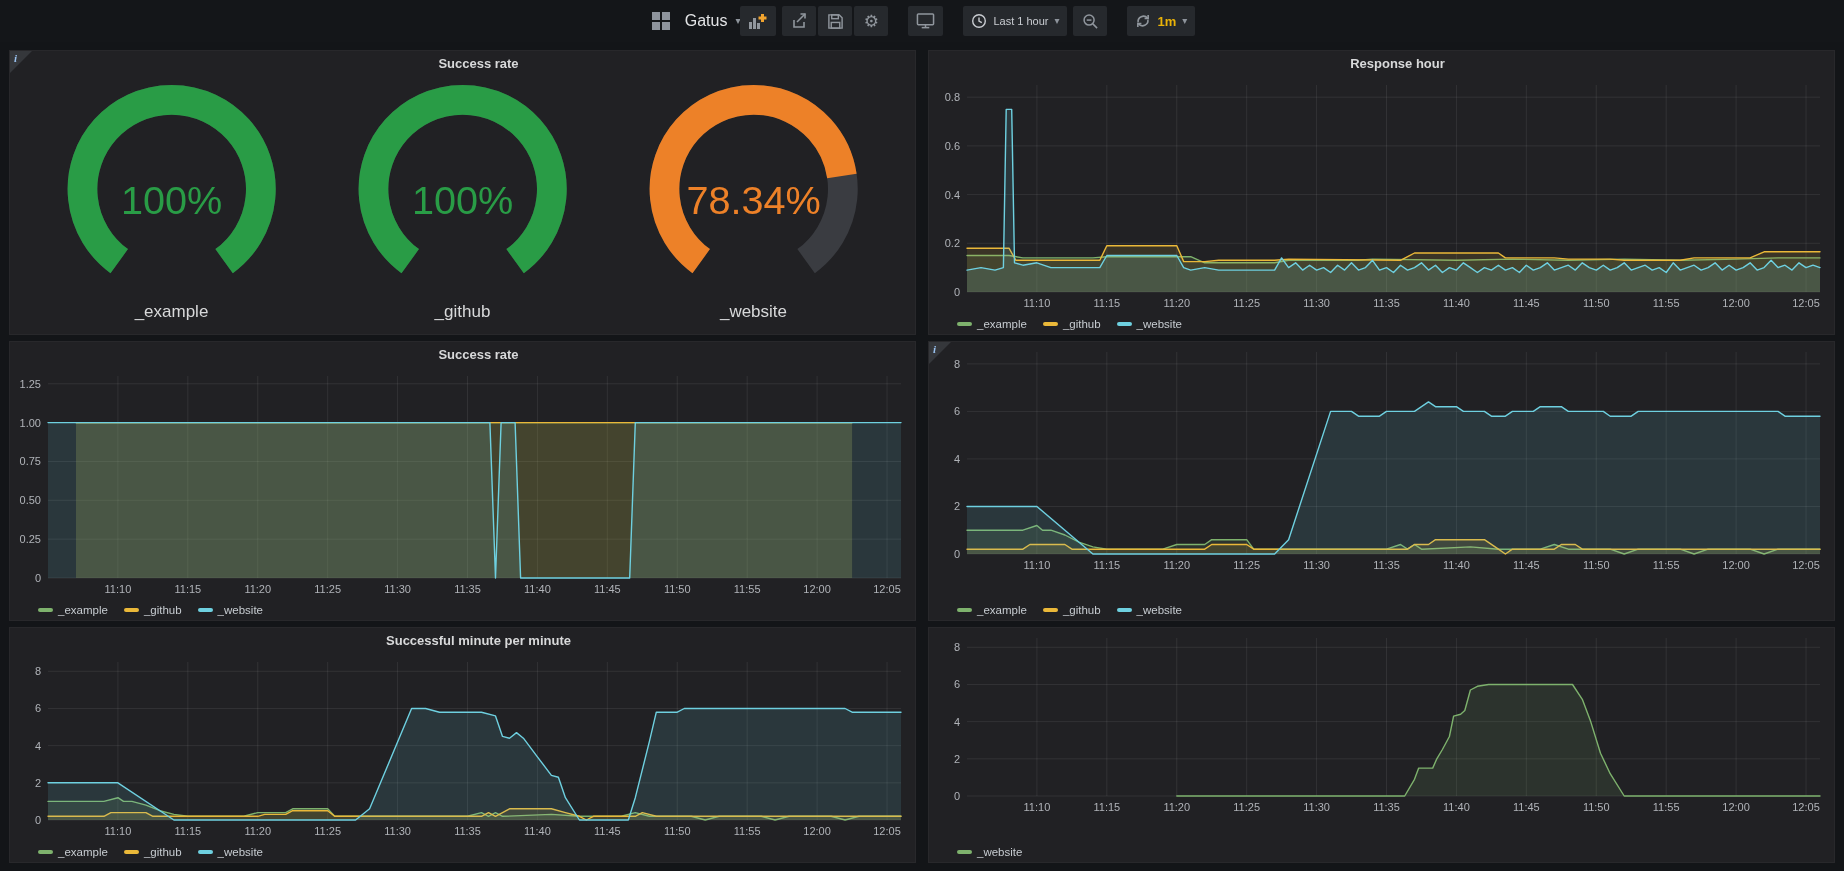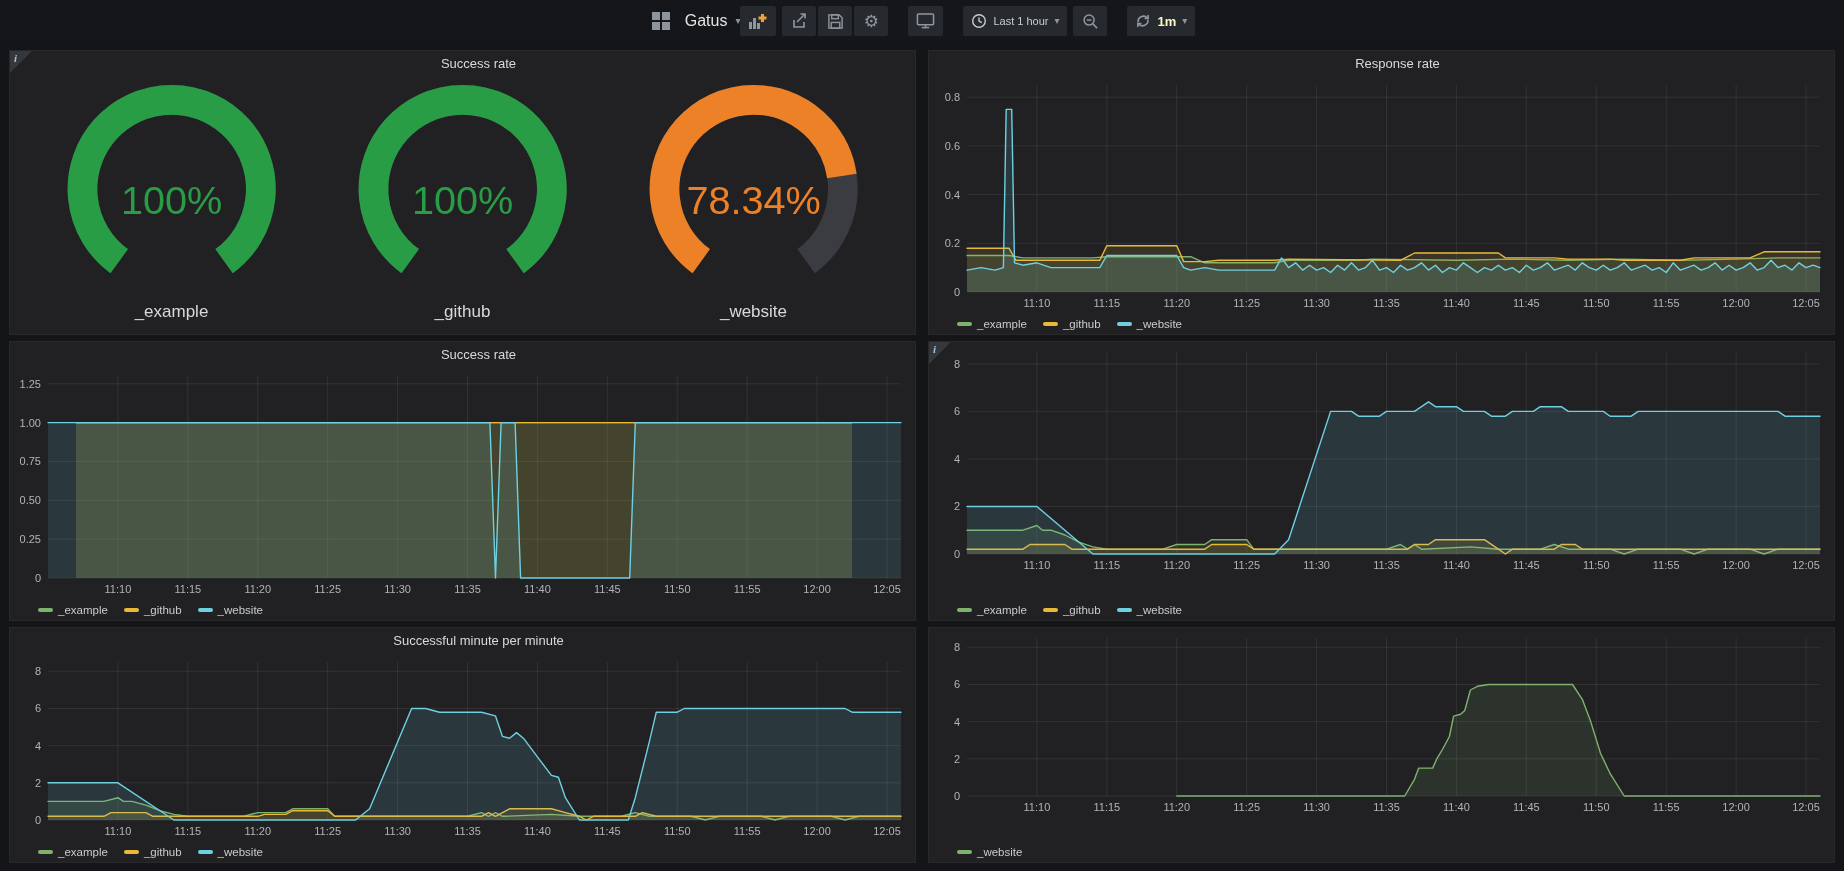--- a/index.html
+++ b/index.html
@@ -12,28 +12,28 @@
   .logo{display:flex;align-items:center;justify-content:center;width:24px;height:24px;cursor:pointer;}
   .dash-title{display:flex;align-items:center;gap:8px;color:#e3e4e6;font-size:16px;font-weight:500;cursor:pointer;}
   .caret{color:#8e949c;font-size:10px;line-height:1;}
   .nav-right{display:flex;align-items:center;gap:6px;}
   .nav-btn{height:30px;min-width:34px;padding:0 8px;background:#26292d;border:none;border-radius:2px;
     display:flex;align-items:center;justify-content:center;gap:6px;color:#90969d;cursor:pointer;font-size:13px;}
   .nav-btn svg{display:block;}
   .btn-group{display:flex;gap:2px;}
   .gear-glyph{font-size:17px;line-height:1;color:#90969d;}
   .time-label{color:#c9ccd1;font-size:11px;}
-  .refresh-label{color:#fef9c3;font-size:13px;font-weight:700;}
+  .refresh-label{color:#eab308;font-size:13px;font-weight:700;}
   .spacer8{width:8px;}
   
   .grid{flex:1;display:grid;grid-template-columns:1fr 1fr;grid-template-rows:285px 280px 236px;
     gap:6px 12px;padding:8px 9px;}
   .panel{background:#212124;border:1px solid #28282b;position:relative;display:flex;flex-direction:column;min-height:0;}
   .panel-title{height:24px;display:flex;align-items:center;justify-content:center;color:#d8d9da;
-    font-size:13px;font-weight:400;cursor:pointer;flex:0 0 auto;padding-left:32px;}
+    font-size:13px;font-weight:700;cursor:pointer;flex:0 0 auto;padding-left:32px;}
   .panel-body{flex:1;min-height:0;display:flex;flex-direction:column;position:relative;}
   .corner-info{position:absolute;top:0;left:0;width:0;height:0;
     border-top:22px solid #35373b;border-right:22px solid transparent;cursor:pointer;}
   .corner-info span{position:absolute;top:-21px;left:4px;color:#9ac2f0;font-size:11px;font-style:italic;
     font-family:"Liberation Serif",serif;font-weight:700;}
   
   .gauges-row{flex:1;display:flex;align-items:stretch;justify-content:space-around;padding:2px 16px 4px;}
   .gauge-cell{flex:1;display:flex;flex-direction:column;align-items:center;justify-content:flex-end;}
   .gauge-cell svg{flex:1;max-height:225px;}
   .gauge-label{color:#d8d9da;font-size:17px;padding:2px 0 8px;}
@@ -159,21 +159,21 @@
               </svg>
               <div class="gauge-label">_website</div>
             </div>
           </div>
         </div>
     <div class="corner-info">
           <span>i</span>
         </div>
       </section>
     <section class="panel">
-      <div class="panel-title">Response rate</div>
+      <div class="panel-title">Response hour</div>
       <div class="panel-body">
           <div class="chart-area">
             <svg width="905" height="239" viewBox="0 0 905 239">
               <line x1="38" x2="891" y1="217" y2="217" stroke="rgba(255,255,255,0.08)" stroke-width="1"></line>
               <text x="31" y="221" text-anchor="end" class="tick-text">0</text>
               <line x1="38" x2="891" y1="168.2941176470588" y2="168.2941176470588" stroke="rgba(255,255,255,0.08)" stroke-width="1"></line>
               <text x="31" y="172.2941176470588" text-anchor="end" class="tick-text">0.2</text>
               <line x1="38" x2="891" y1="119.58823529411762" y2="119.58823529411762" stroke="rgba(255,255,255,0.08)" stroke-width="1"></line>
               <text x="31" y="123.58823529411762" text-anchor="end" class="tick-text">0.4</text>
               <line x1="38" x2="891" y1="70.88235294117646" y2="70.88235294117646" stroke="rgba(255,255,255,0.08)" stroke-width="1"></line>

